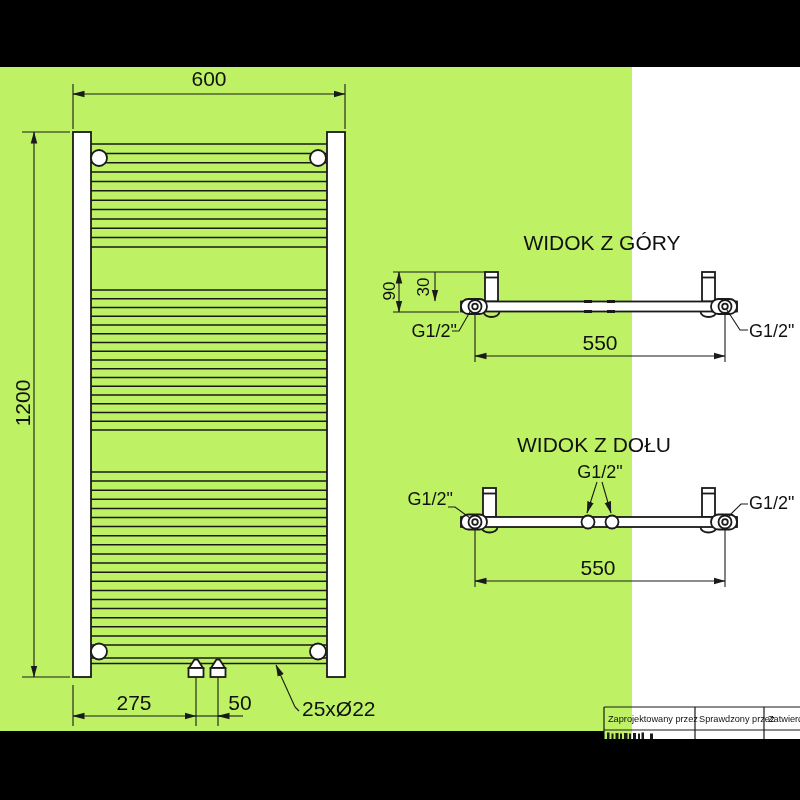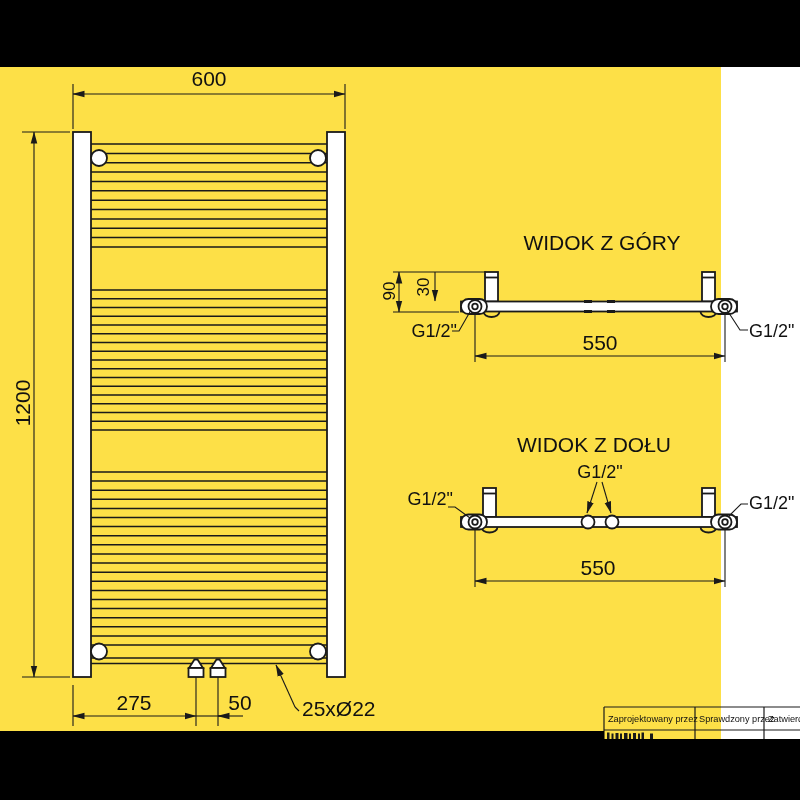--- a/index.html
+++ b/index.html
@@ -1,16 +1,16 @@
 <!DOCTYPE html>
 <html><head>
 <meta charset="utf-8">
 <style>
   html,body{margin:0;padding:0;background:#ffffff;overflow:hidden;}
-  .canvas{position:relative;width:721px;height:800px;background:#fde047;
+  .canvas{position:relative;width:632px;height:800px;background:#bef264;
           font-family:"Liberation Sans",sans-serif;text-align:center;}
   svg{display:block;}
   svg text{fill:#111111;font-family:"Liberation Sans",sans-serif;}
   .dim-t{font-size:21px;}
   .dim-s{font-size:17px;}
   .g12{font-size:18px;}
   .vtitle{font-size:21px;}
   .tbl{font-size:9.2px;}
   .ln{stroke:#1a1a1a;stroke-width:1.8;fill:none;}
   .ln-white{stroke:#1a1a1a;stroke-width:1.8;fill:#ffffff;}

